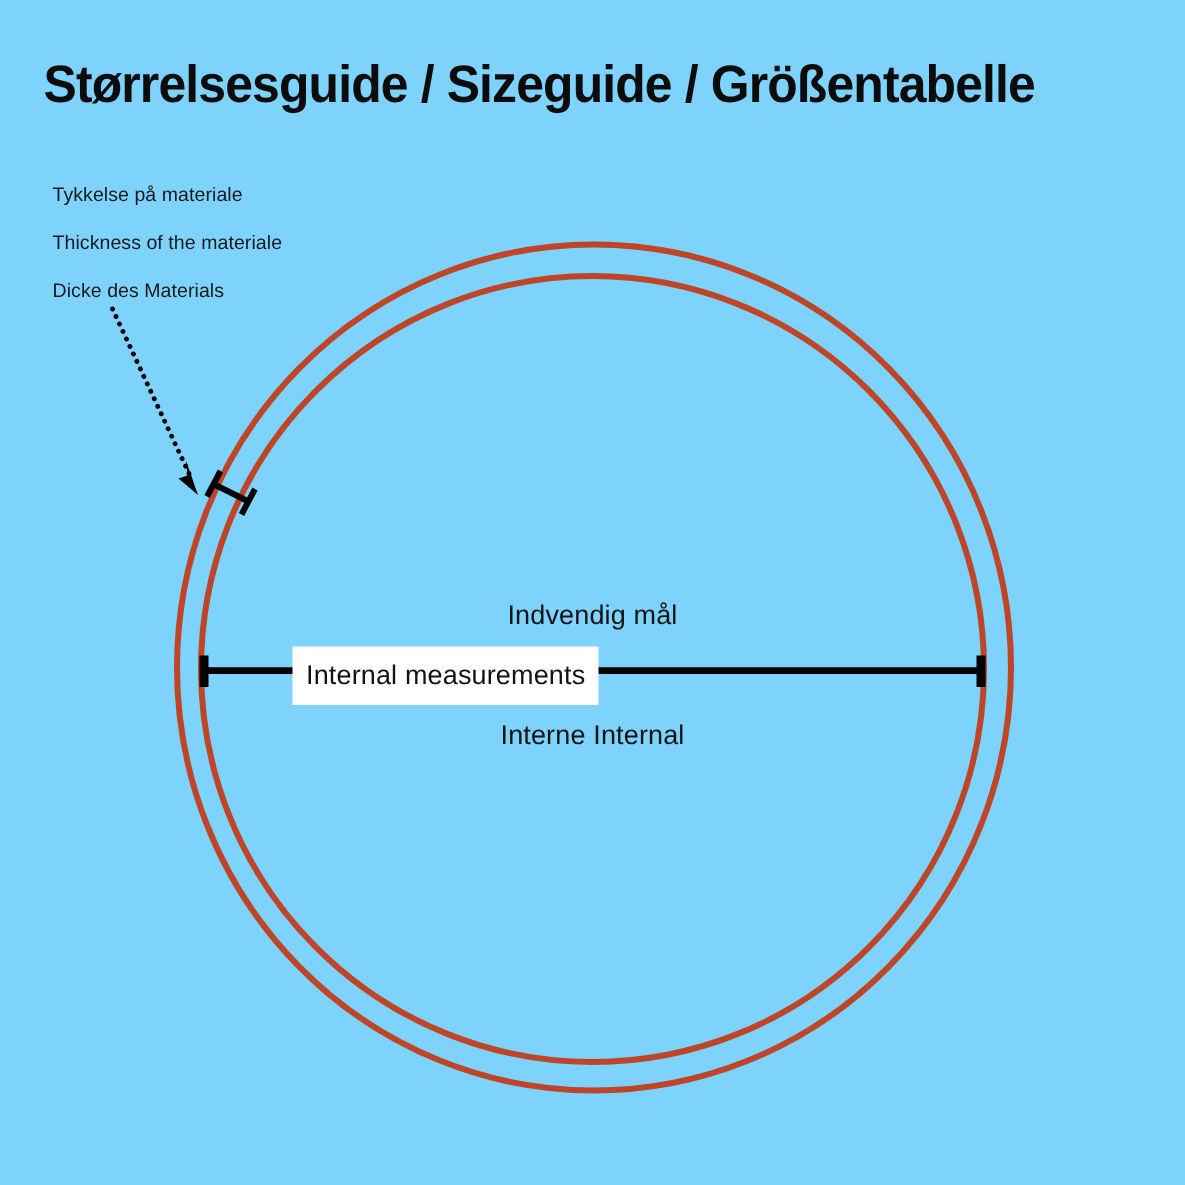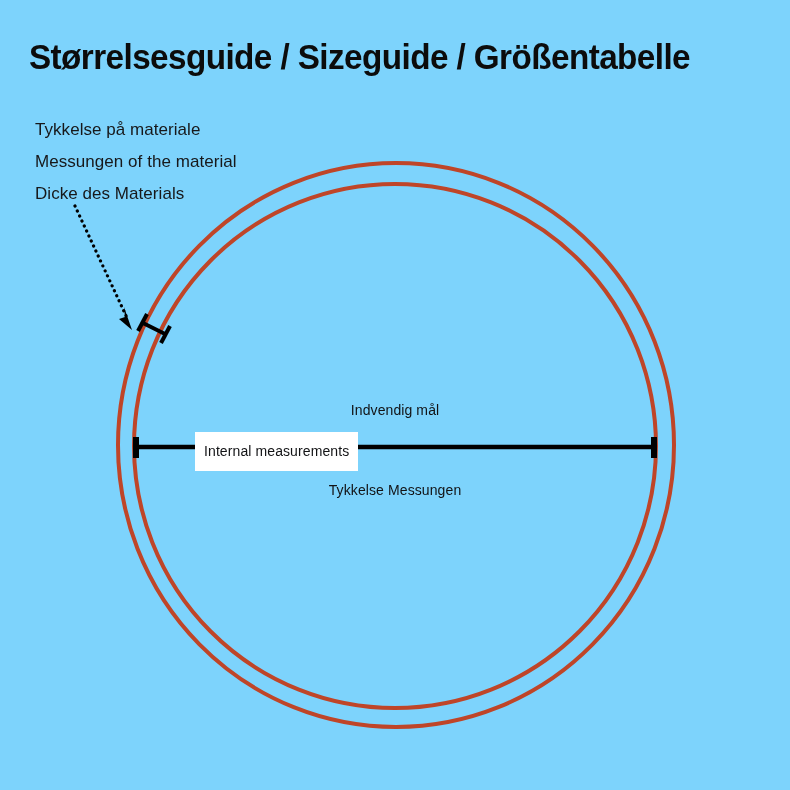--- a/index.html
+++ b/index.html
@@ -41,21 +41,21 @@
 
   
   #thickness-labels {
     position: absolute;
     left: 35px;
     top: 114px;
     width: 280px;
   }
   #thickness-labels .cap-line {
     font-family: "Liberation Sans", sans-serif;
-    font-size: 17px;
+    font-size: 13px;
     line-height: 32px;
     color: #17181a;
     white-space: nowrap;
     letter-spacing: 0.05px;
   }
 
   
   #drawing {
     position: absolute;
     left: 0;
@@ -68,21 +68,21 @@
   #internal-labels {
     position: absolute;
     left: 195px;
     top: 391px;
     width: 400px;
     text-align: center;
     pointer-events: none;
   }
   #internal-labels .meas-line {
     font-family: "Liberation Sans", sans-serif;
-    font-size: 14px;
+    font-size: 18px;
     line-height: 39.5px;
     color: #121315;
     white-space: nowrap;
     letter-spacing: 0.1px;
   }
   #internal-labels .meas-line.masked {
     background: #ffffff;
     display: inline-block;
     padding: 0 9px;
   }
@@ -93,21 +93,21 @@
 </style>
 </head>
 <body>
 
 <div id="page">
 
   <div id="title">Størrelsesguide / Sizeguide / Größentabelle</div>
 
   <div id="thickness-labels">
     <div class="cap-line">Tykkelse på materiale</div>
-    <div class="cap-line">Messungen of the material</div>
+    <div class="cap-line">Thickness of the materiale</div>
     <div class="cap-line">Dicke des Materials</div>
   </div>
 
   <svg id="drawing" viewBox="0 0 790 790" width="790" height="790">
 
     <ellipse cx="396" cy="445" rx="278" ry="282" fill="none" stroke="#bf4528" stroke-width="4"></ellipse>
 
     <ellipse cx="395" cy="446" rx="261" ry="262" fill="none" stroke="#bf4528" stroke-width="4"></ellipse>
 
     <g>
@@ -126,16 +126,16 @@
       <line x1="75" y1="206" x2="128" y2="320" stroke="#000000" stroke-width="3.2" stroke-dasharray="0.1 5.4" stroke-linecap="round"></line>
       <path d="M 132 330 L 119 319 L 125 317 L 124 307 Z" fill="#000000"></path>
     </g>
   </svg>
 
   <div id="internal-labels">
     <div class="meas-line">Indvendig mål</div>
     <div class="row-mid">
       <span class="meas-line masked">Internal measurements</span>
     </div>
-    <div class="meas-line">Tykkelse Messungen</div>
+    <div class="meas-line">Interne Internal</div>
   </div>
 
 </div>
 
 </body></html>

